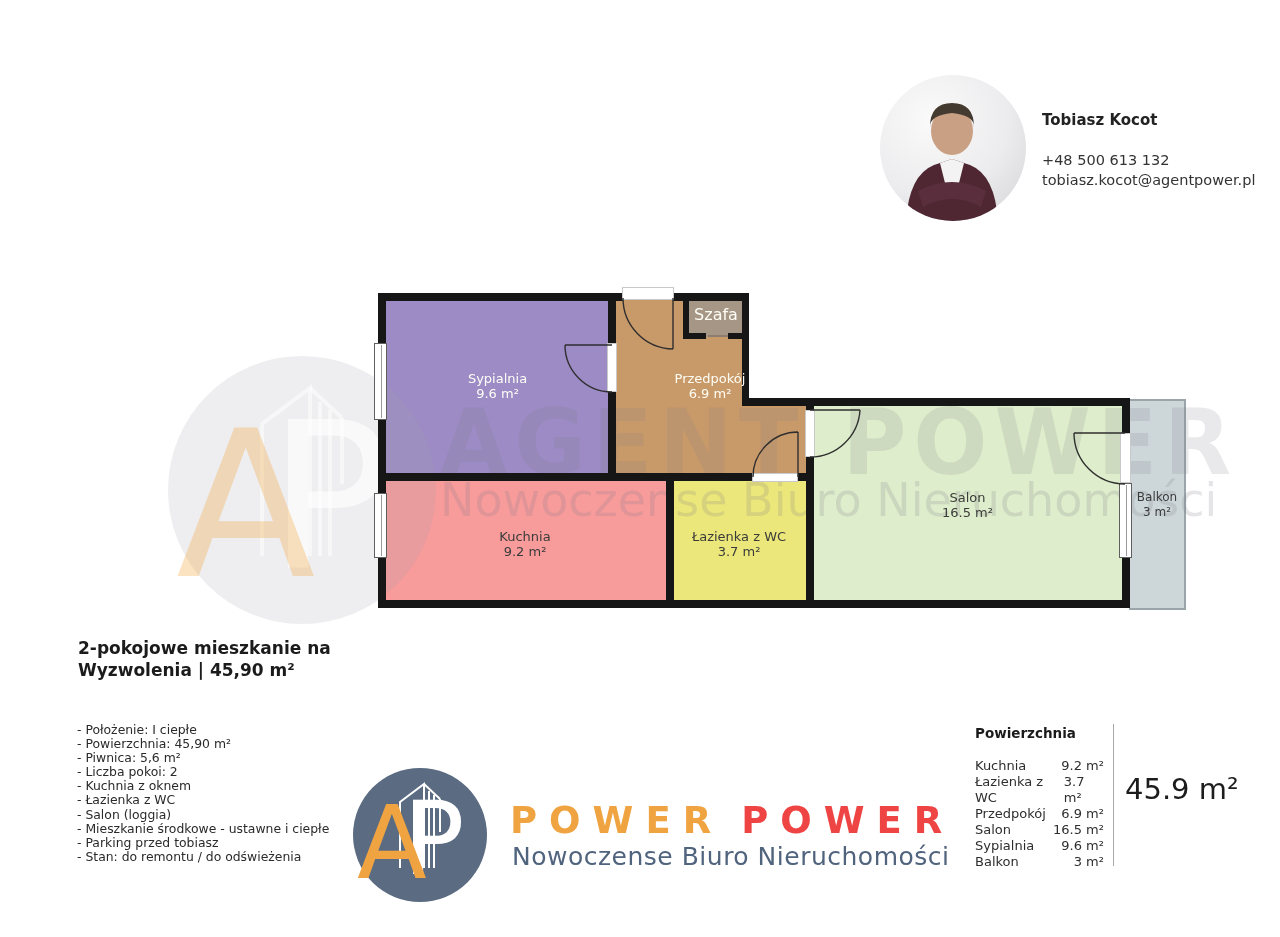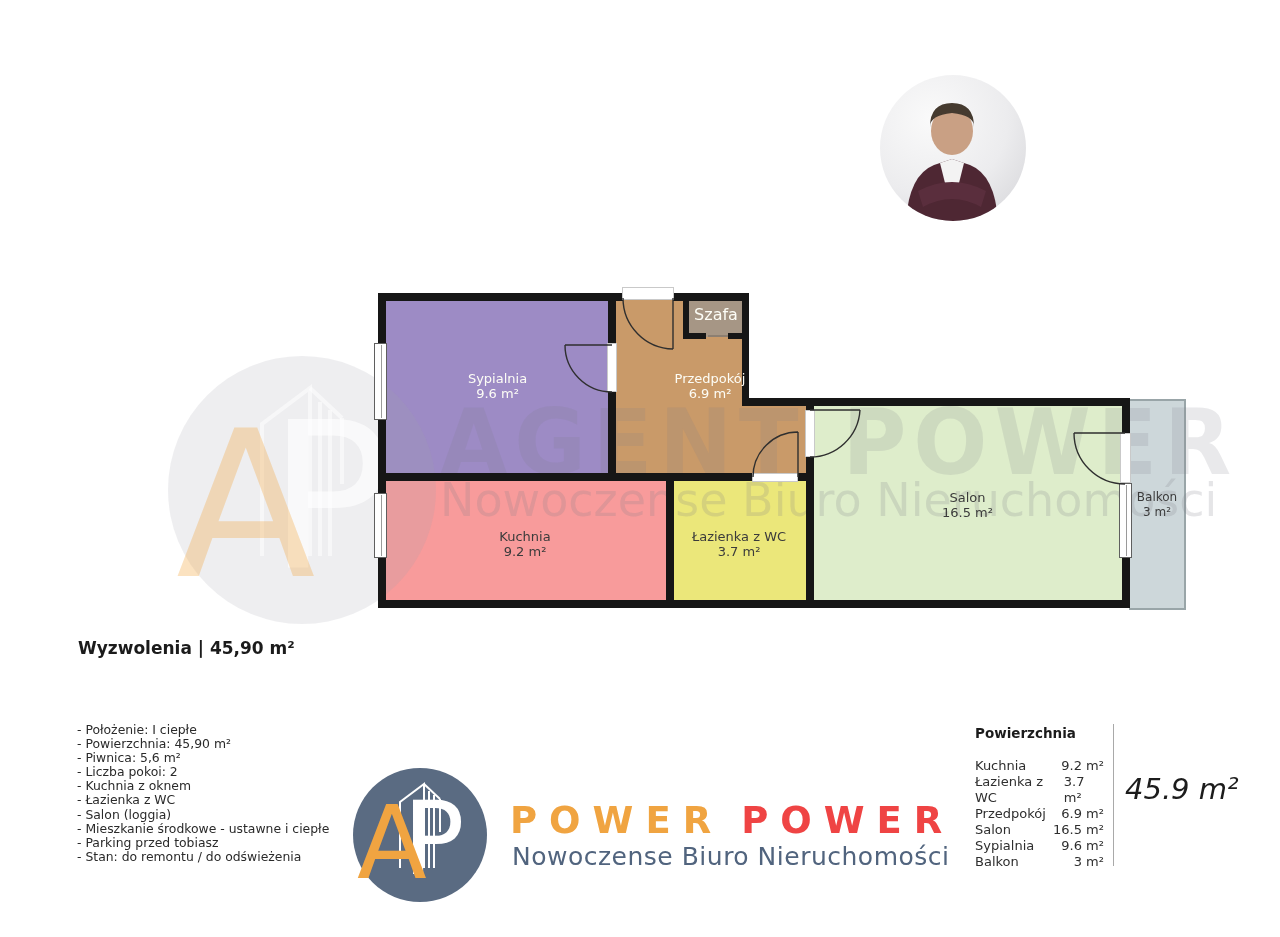--- a/index.html
+++ b/index.html
@@ -52,35 +52,40 @@
   #logo-text .word { font-size:37px; font-weight:bold; letter-spacing:12px; }
   #logo-text .w1 { margin-right:18px; }
   #logo-tagline { position:absolute; left:512px; top:842px; font-size:25px; letter-spacing:0.5px; }
 
   
   #summary { position:absolute; left:975px; top:725px; width:129px; }
   #summary-header { font-size:13.5px; font-weight:bold; color:#1b1b1b; }
   #summary-rows { margin-top:17px; }
   .srow { display:flex; justify-content:space-between; font-size:13px; color:#2e2e2e; line-height:16px; }
   #summary-divider { position:absolute; left:1113px; top:724px; width:1px; height:142px; background:#a9a9a9; }
-  #summary-total { position:absolute; left:1125px; top:772px; font-size:29px; color:#1c1c1c;font-style:italic; }
+  #summary-total { position:absolute; left:1125px; top:772px; font-size:29px; color:#1c1c1c; }
 </style>
 </head>
 <body>
 
 <div id="page">
 
   <div id="agent-photo">
     <svg width="146" height="146" viewBox="0 0 146 146">
       <ellipse cx="72" cy="56" rx="21" ry="24" fill="#c9a084"></ellipse>
       <path d="M50 52 Q50 28 72 28 Q94 28 94 52 Q94 40 72 38 Q50 40 50 52 Z" fill="#453a2f"></path>
       <path d="M26 146 Q29 100 54 90 L72 84 L90 90 Q115 100 118 146 Z" fill="#4e2733"></path>
       <polygon points="60,88 72,84 84,88 78,112 66,112" fill="#f3f3f3"></polygon>
       <path d="M38 116 Q72 98 106 116 L101 132 Q72 116 43 132 Z" fill="#5a2e3d"></path>
     </svg>
+  </div>
+  <div id="agent-info">
+    <div class="agent-name">Tobiasz Kocot</div>
+    <div class="agent-line agent-phone">+48 500 613 132</div>
+    <div class="agent-line agent-email">tobiasz.kocot@agentpower.pl</div>
   </div>
 
   <div id="floorplan">
 
     <div class="fill" style="left: 12px; top: 12px; width: 230px; height: 180px; background: rgb(157, 139, 197);"></div>
     <div class="fill" style="left: 242px; top: 12px; width: 133px; height: 108px; background: rgb(201, 154, 105);"></div>
     <div class="fill" style="left: 242px; top: 113px; width: 198px; height: 79px; background: rgb(201, 154, 105);"></div>
     <div class="fill" style="left: 319px; top: 14px; width: 53px; height: 38px; background: rgb(166, 150, 133);"></div>
     <div class="fill" style="left: 12px; top: 192px; width: 288px; height: 127px; background: rgb(248, 155, 155);"></div>
     <div class="fill" style="left: 300px; top: 192px; width: 140px; height: 127px; background: rgb(235, 231, 122);"></div>
@@ -166,20 +171,21 @@
       <div>Salon</div>
       <div>16.5 m²</div>
     </div>
     <div class="room-label lbl-dark" style="left:757px;top:205px;width:60px;font-size:12px;">
       <div>Balkon</div>
       <div>3 m²</div>
     </div>
   </div>
 
   <div id="listing-title">
+    <div>2-pokojowe mieszkanie na</div>
     <div>Wyzwolenia | 45,90 m²</div>
   </div>
   <div id="listing-features">
     <div>- Położenie: I ciepłe</div>
     <div>- Powierzchnia: 45,90 m²</div>
     <div>- Piwnica: 5,6 m²</div>
     <div>- Liczba pokoi: 2</div>
     <div>- Kuchnia z oknem</div>
     <div>- Łazienka z WC</div>
     <div>- Salon (loggia)</div>

